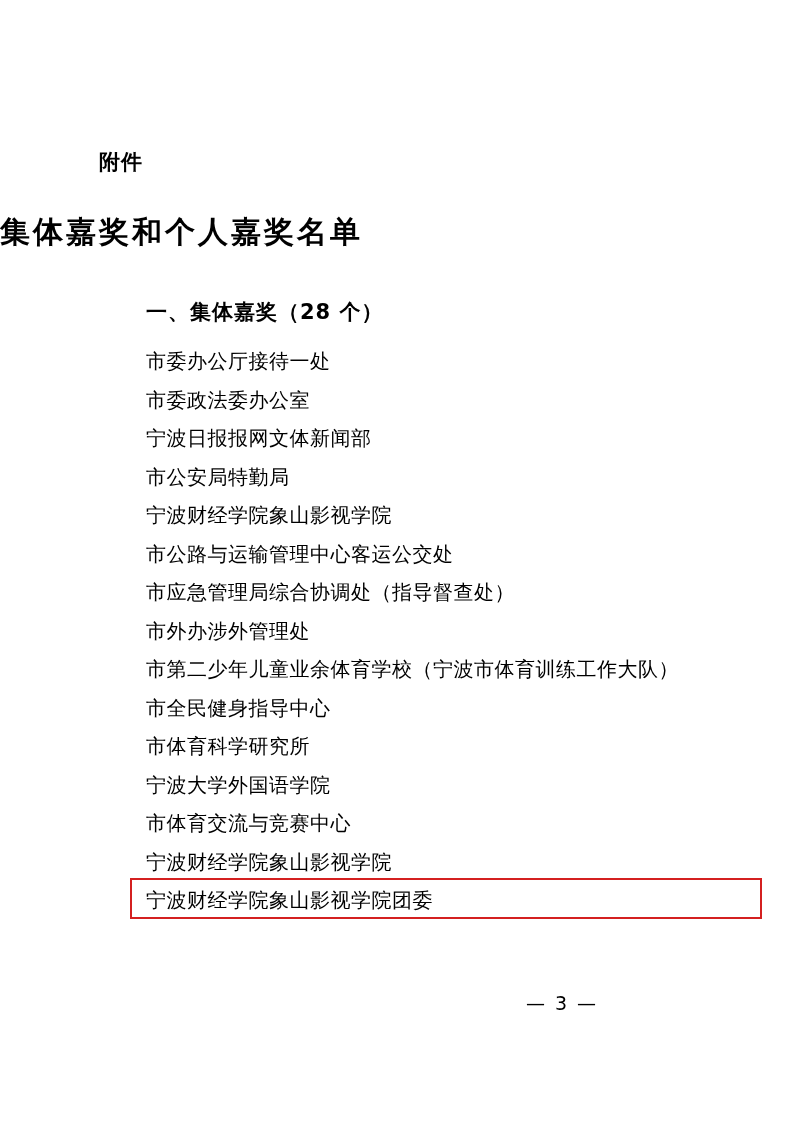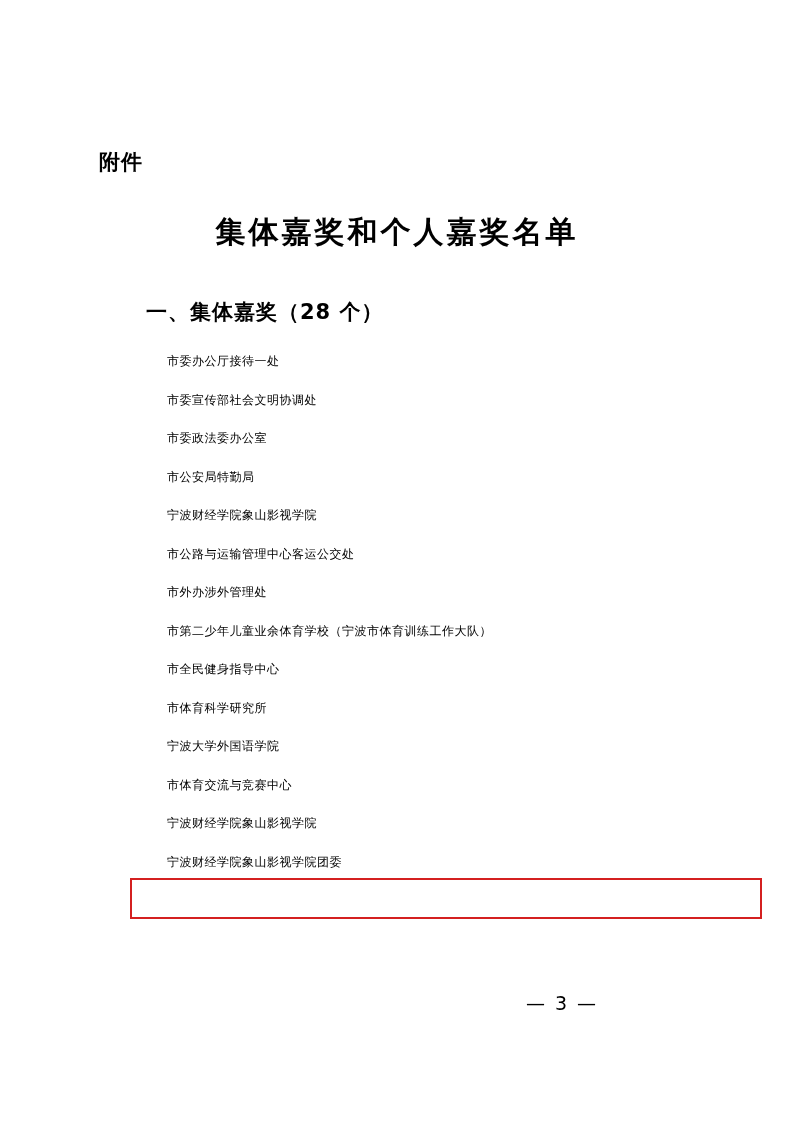--- a/index.html
+++ b/index.html
@@ -29,47 +29,45 @@
     font-size: 21px;
     font-weight: bold;
     letter-spacing: 1px;
     line-height: 1.2;
   }
   .doc-title {
     position: absolute;
     left: 0;
     right: 0;
     top: 212px;
-    text-align: center;
     font-size: 30px;
     font-weight: bold;
     letter-spacing: 3px;
     font-family: "DejaVu Serif", "Liberation Serif", serif;
   }
   .section-heading {
     position: absolute;
     left: 146px;
     top: 298px;
     font-size: 21px;
     font-weight: bold;
     letter-spacing: 1px;
   }
   .list {
     position: absolute;
     left: 146px;
     top: 342px;
     width: 600px;
   }
   .list-item {
-    font-size: 12px;
+    font-size: 20px;
     line-height: 38.5px;
     letter-spacing: 0.5px;
     white-space: nowrap;
     position: relative;
-    margin-left: 21px;
   }
   .highlight-box {
     position: absolute;
     left: 130px;
     top: 884px;
     width: 238px;
     height: 40px;
     border: 2px solid #d42020;
     box-sizing: border-box;
   }
@@ -90,25 +88,26 @@
 <div class="page">
 
   <div class="attachment-label">附件</div>
 
   <div class="doc-title">集体嘉奖和个人嘉奖名单</div>
 
   <div class="section-heading">一、集体嘉奖（28 个）</div>
 
   <div class="list" id="award-list">
       <div class="list-item">市委办公厅接待一处</div>
-      <div class="list-item">市委宣传部社会文明协调处</div>
       <div class="list-item">市委政法委办公室</div>
+      <div class="list-item">宁波日报报网文体新闻部</div>
       <div class="list-item">市公安局特勤局</div>
       <div class="list-item">宁波财经学院象山影视学院</div>
       <div class="list-item">市公路与运输管理中心客运公交处</div>
+      <div class="list-item">市应急管理局综合协调处（指导督查处）</div>
       <div class="list-item">市外办涉外管理处</div>
       <div class="list-item">市第二少年儿童业余体育学校（宁波市体育训练工作大队）</div>
       <div class="list-item">市全民健身指导中心</div>
       <div class="list-item">市体育科学研究所</div>
       <div class="list-item">宁波大学外国语学院</div>
       <div class="list-item">市体育交流与竞赛中心</div>
       <div class="list-item">宁波财经学院象山影视学院</div>
       <div class="list-item">宁波财经学院象山影视学院团委</div>
     </div>
 

